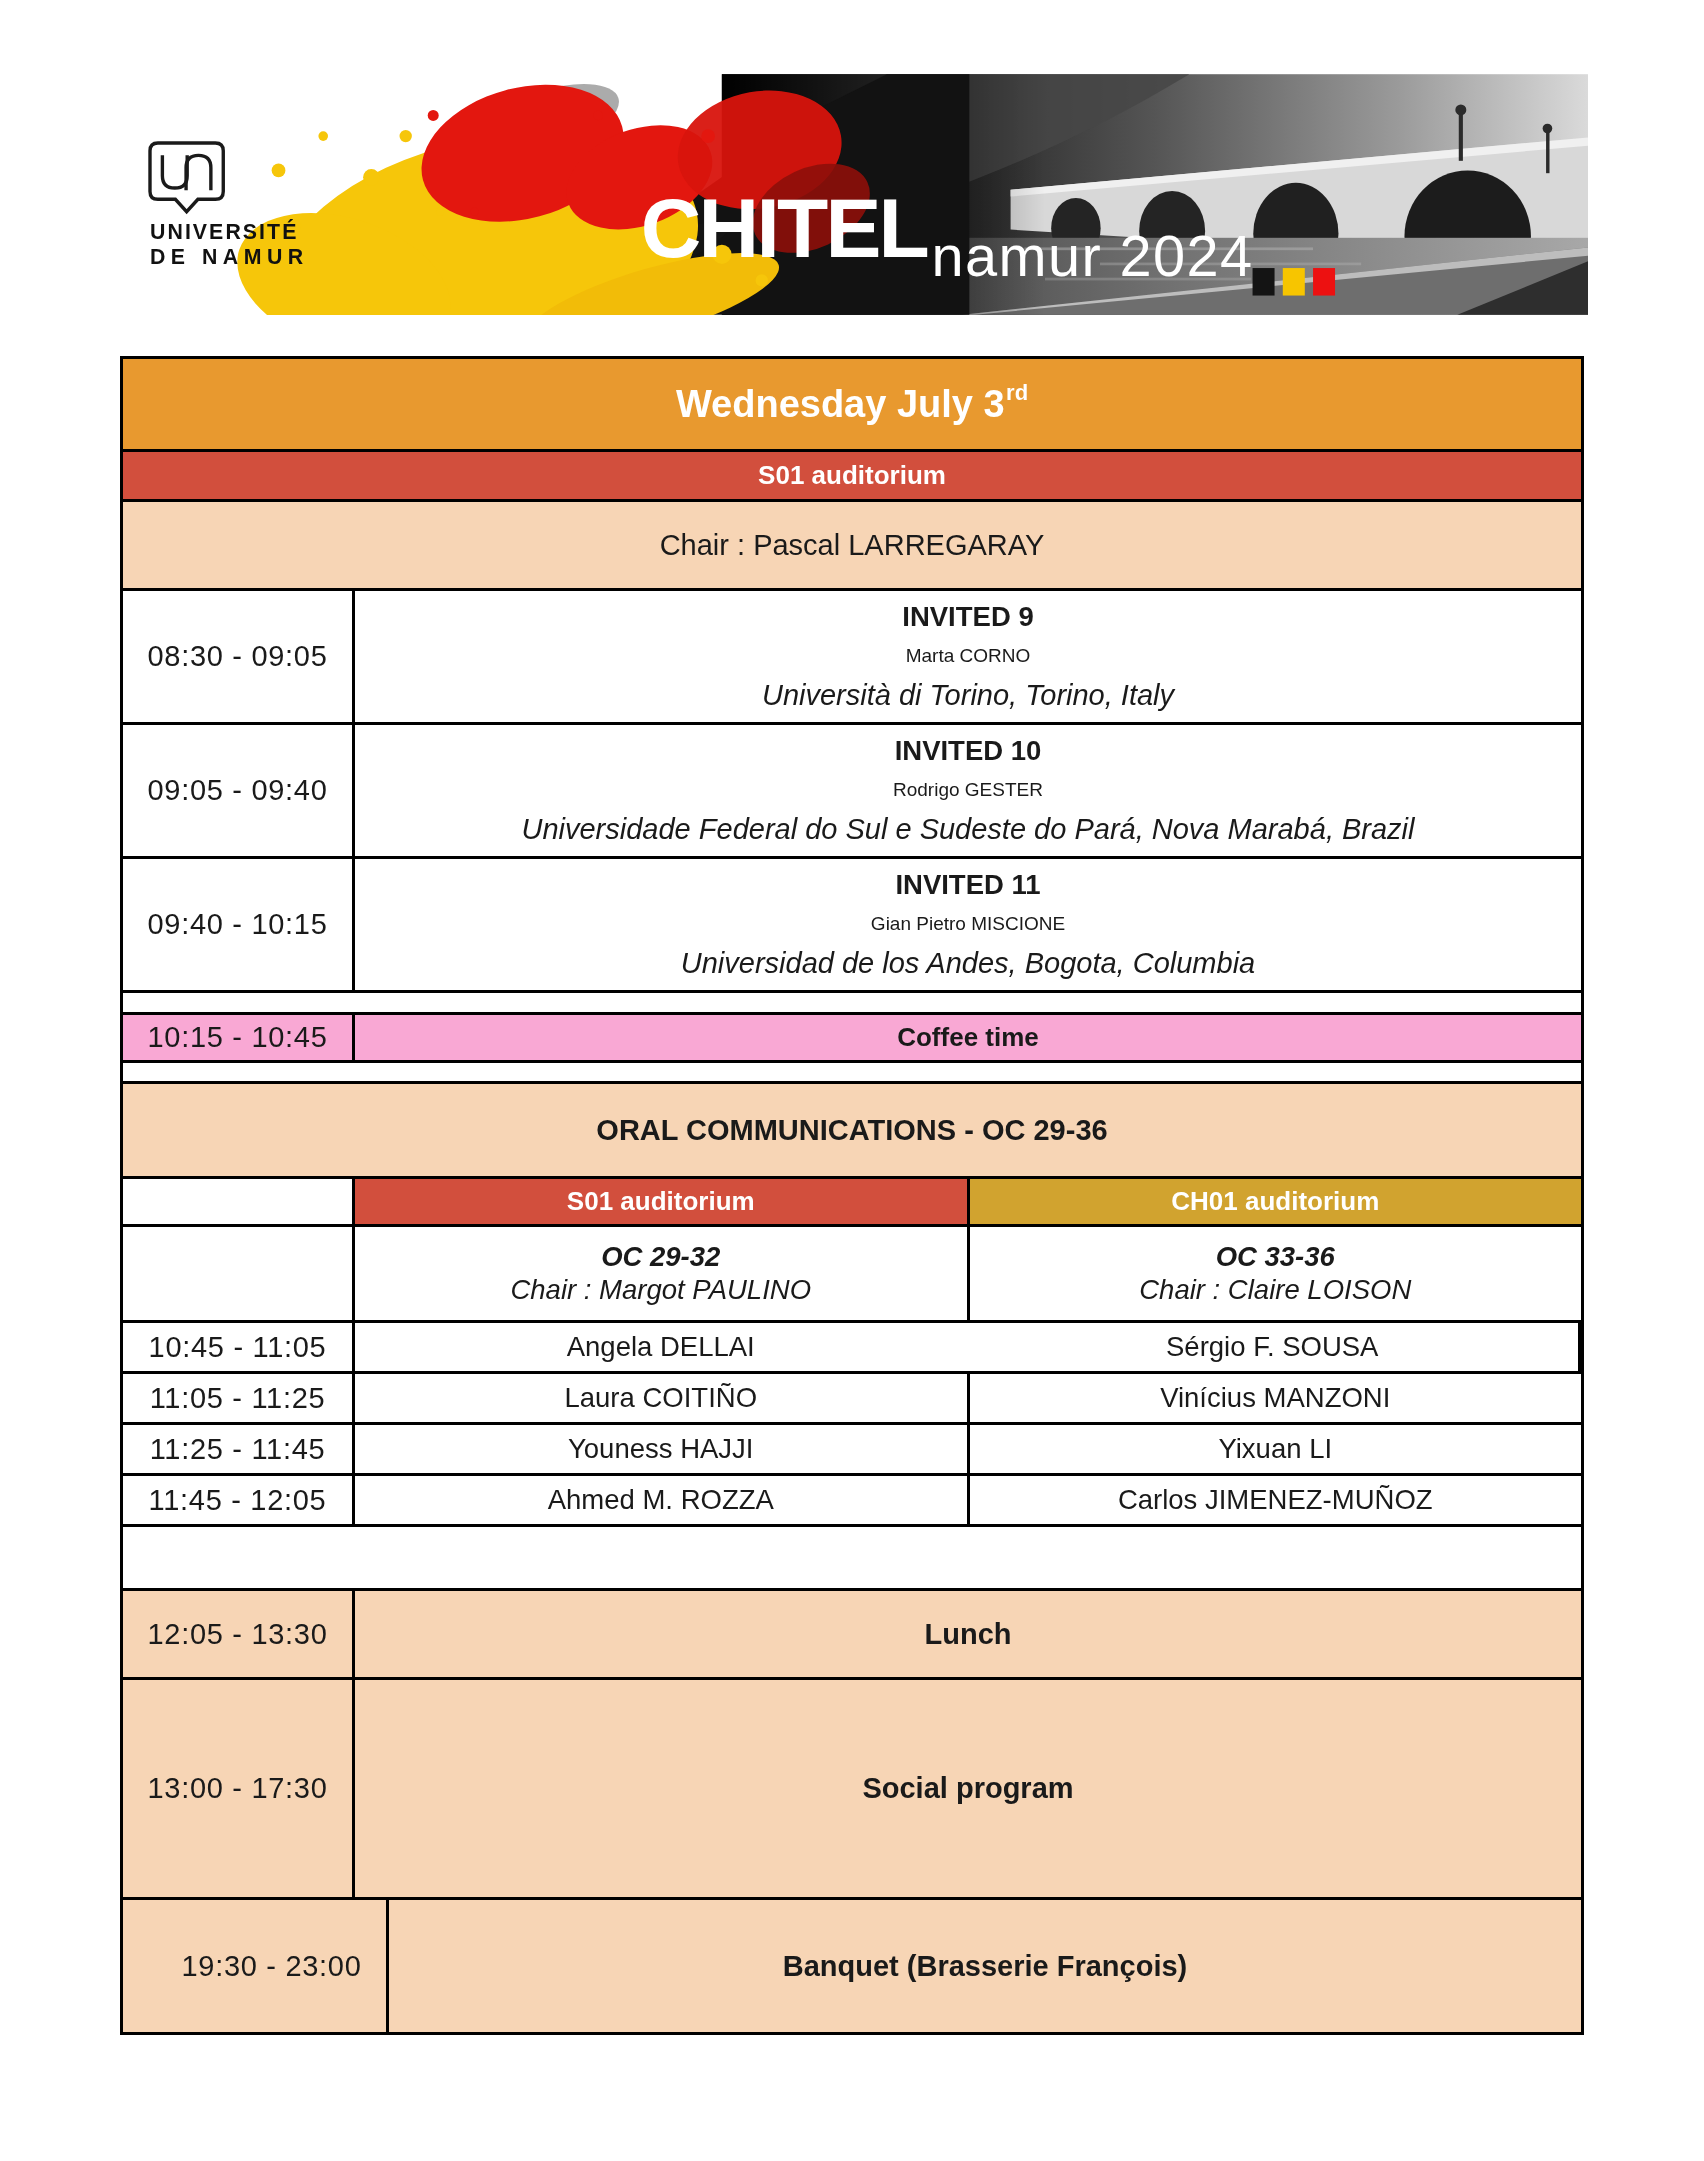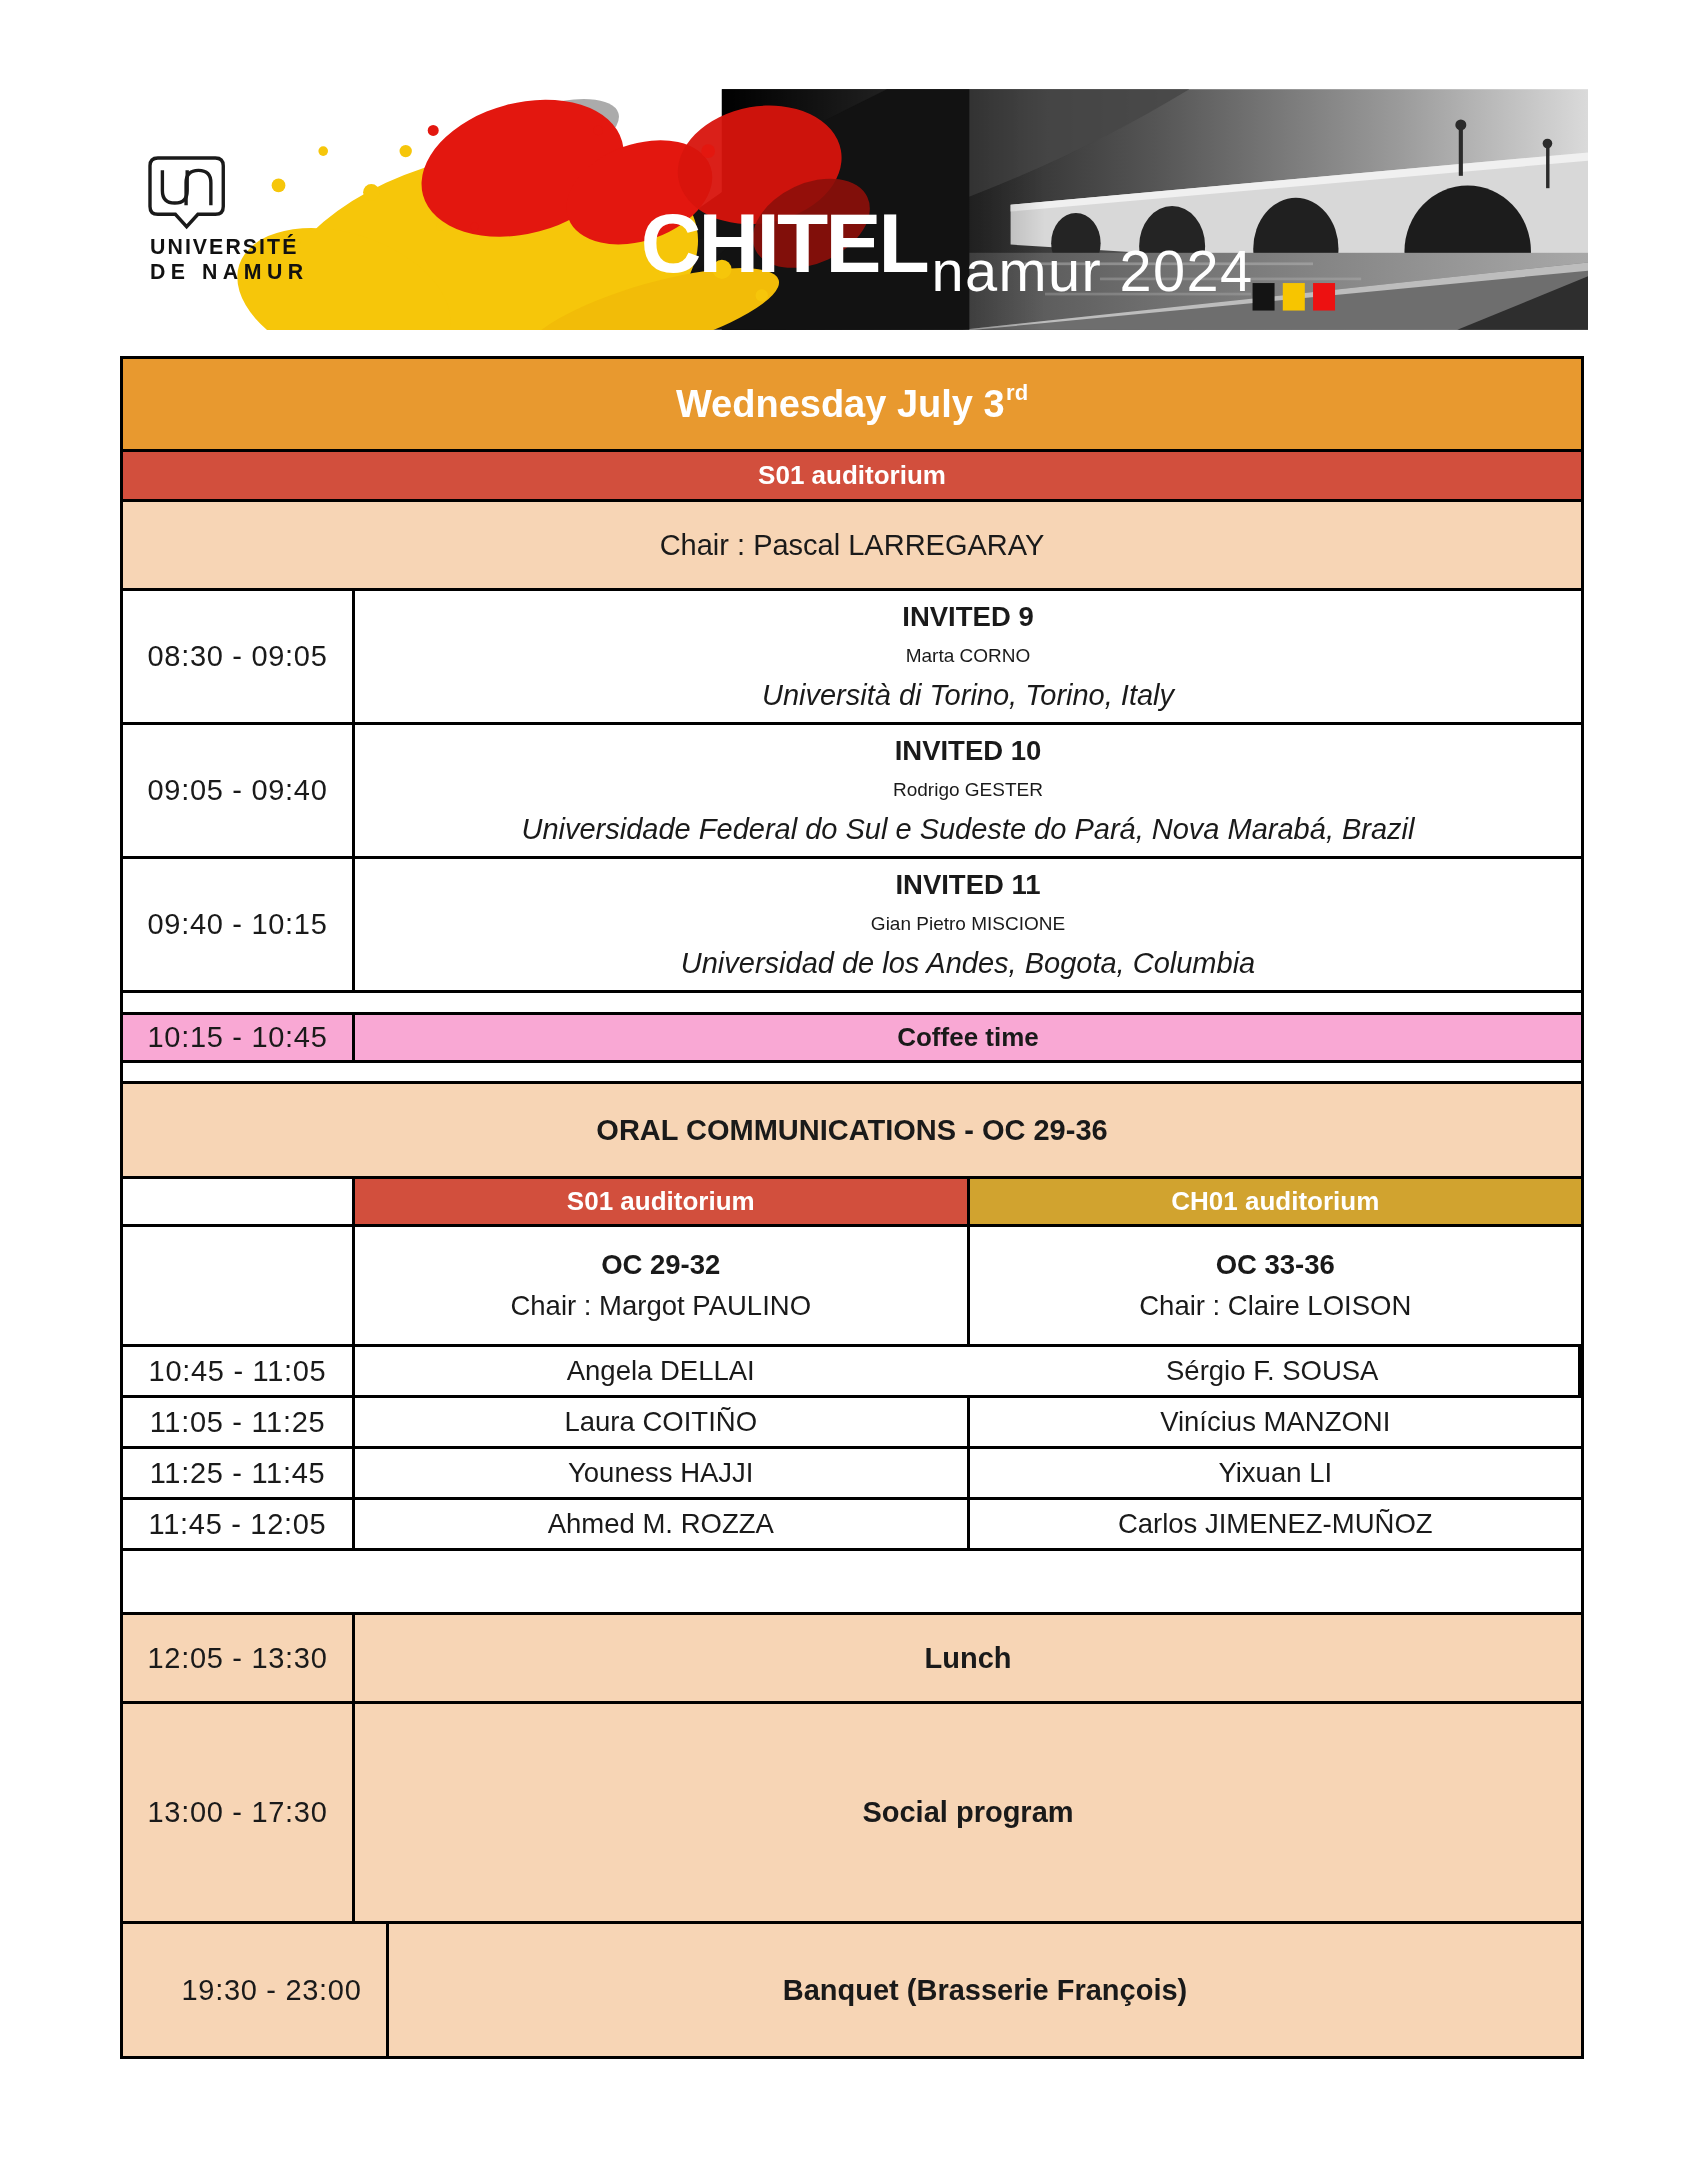--- a/index.html
+++ b/index.html
@@ -1,21 +1,21 @@
 <!DOCTYPE html>
 <html style="font-size:11px"><head>
 <meta charset="utf-8">
 <style>
   * { margin:0; padding:0; box-sizing:border-box; }
   html,body { background:#ffffff; }
   body { font-family:"Liberation Sans", sans-serif; color:#1a1a1a; }
   .page { position:relative; width:1705px; height:2161px; background:#ffffff; overflow:hidden; }
 
   
-  .banner { position:absolute; left:117px; top:89px; width:1471px; height:241px; }
+  .banner { position:absolute; left:117px; top:74px; width:1471px; height:241px; }
   .banner svg { display:block; width:100%; height:100%; }
 
   
   .sched { position:absolute; left:120px; top:356px; width:1464px; border:3.4px solid #000; background:#fff; }
   .row { display:flex; align-items:stretch; border-bottom:3.4px solid #000; }
   .row:last-child { border-bottom:none; }
 
   .tcell { flex:0 0 232px; width:232px; border-right:3.4px solid #000;
            display:flex; align-items:center; justify-content:center;
            font-size:29px; letter-spacing:0.7px; }
@@ -49,21 +49,21 @@
   .row-coffee  { height:48px; background:#f9a8d4; }
   .row-coffee .ccell { font-weight:bold; font-size:26px; }
 
   .row-oraltitle { height:95px; background:#F7D5B5; }
   .row-oraltitle .full { font-weight:bold; font-size:29px; }
 
   .row-rooms   { height:48px; background:#fff; }
   .room-s01  { background:#D24F3D; color:#fff; font-weight:bold; font-size:26px; }
   .room-ch01 { background:#D1A32F; color:#fff; font-weight:bold; font-size:26px; }
 
-  .row-occhair { height:120px; background:#fff; }
+  .row-occhair { height:96px; background:#fff;font-style:italic; }
   .row-occhair .half { justify-content:space-evenly; padding:13.7px 6.9px; }
   .oc-code  { font-weight:bold; font-size:27.5px; }
   .oc-chair { font-size:27.5px; }
 
   .row-oc      { height:51px; background:#fff; }
   .row-oc .half { font-size:27.5px; }
 
   .row-event   { background:#F7D5B5; }
   .row-event .ccell { font-weight:bold; font-size:29px; }
   .row-lunch   { height:89px; }

